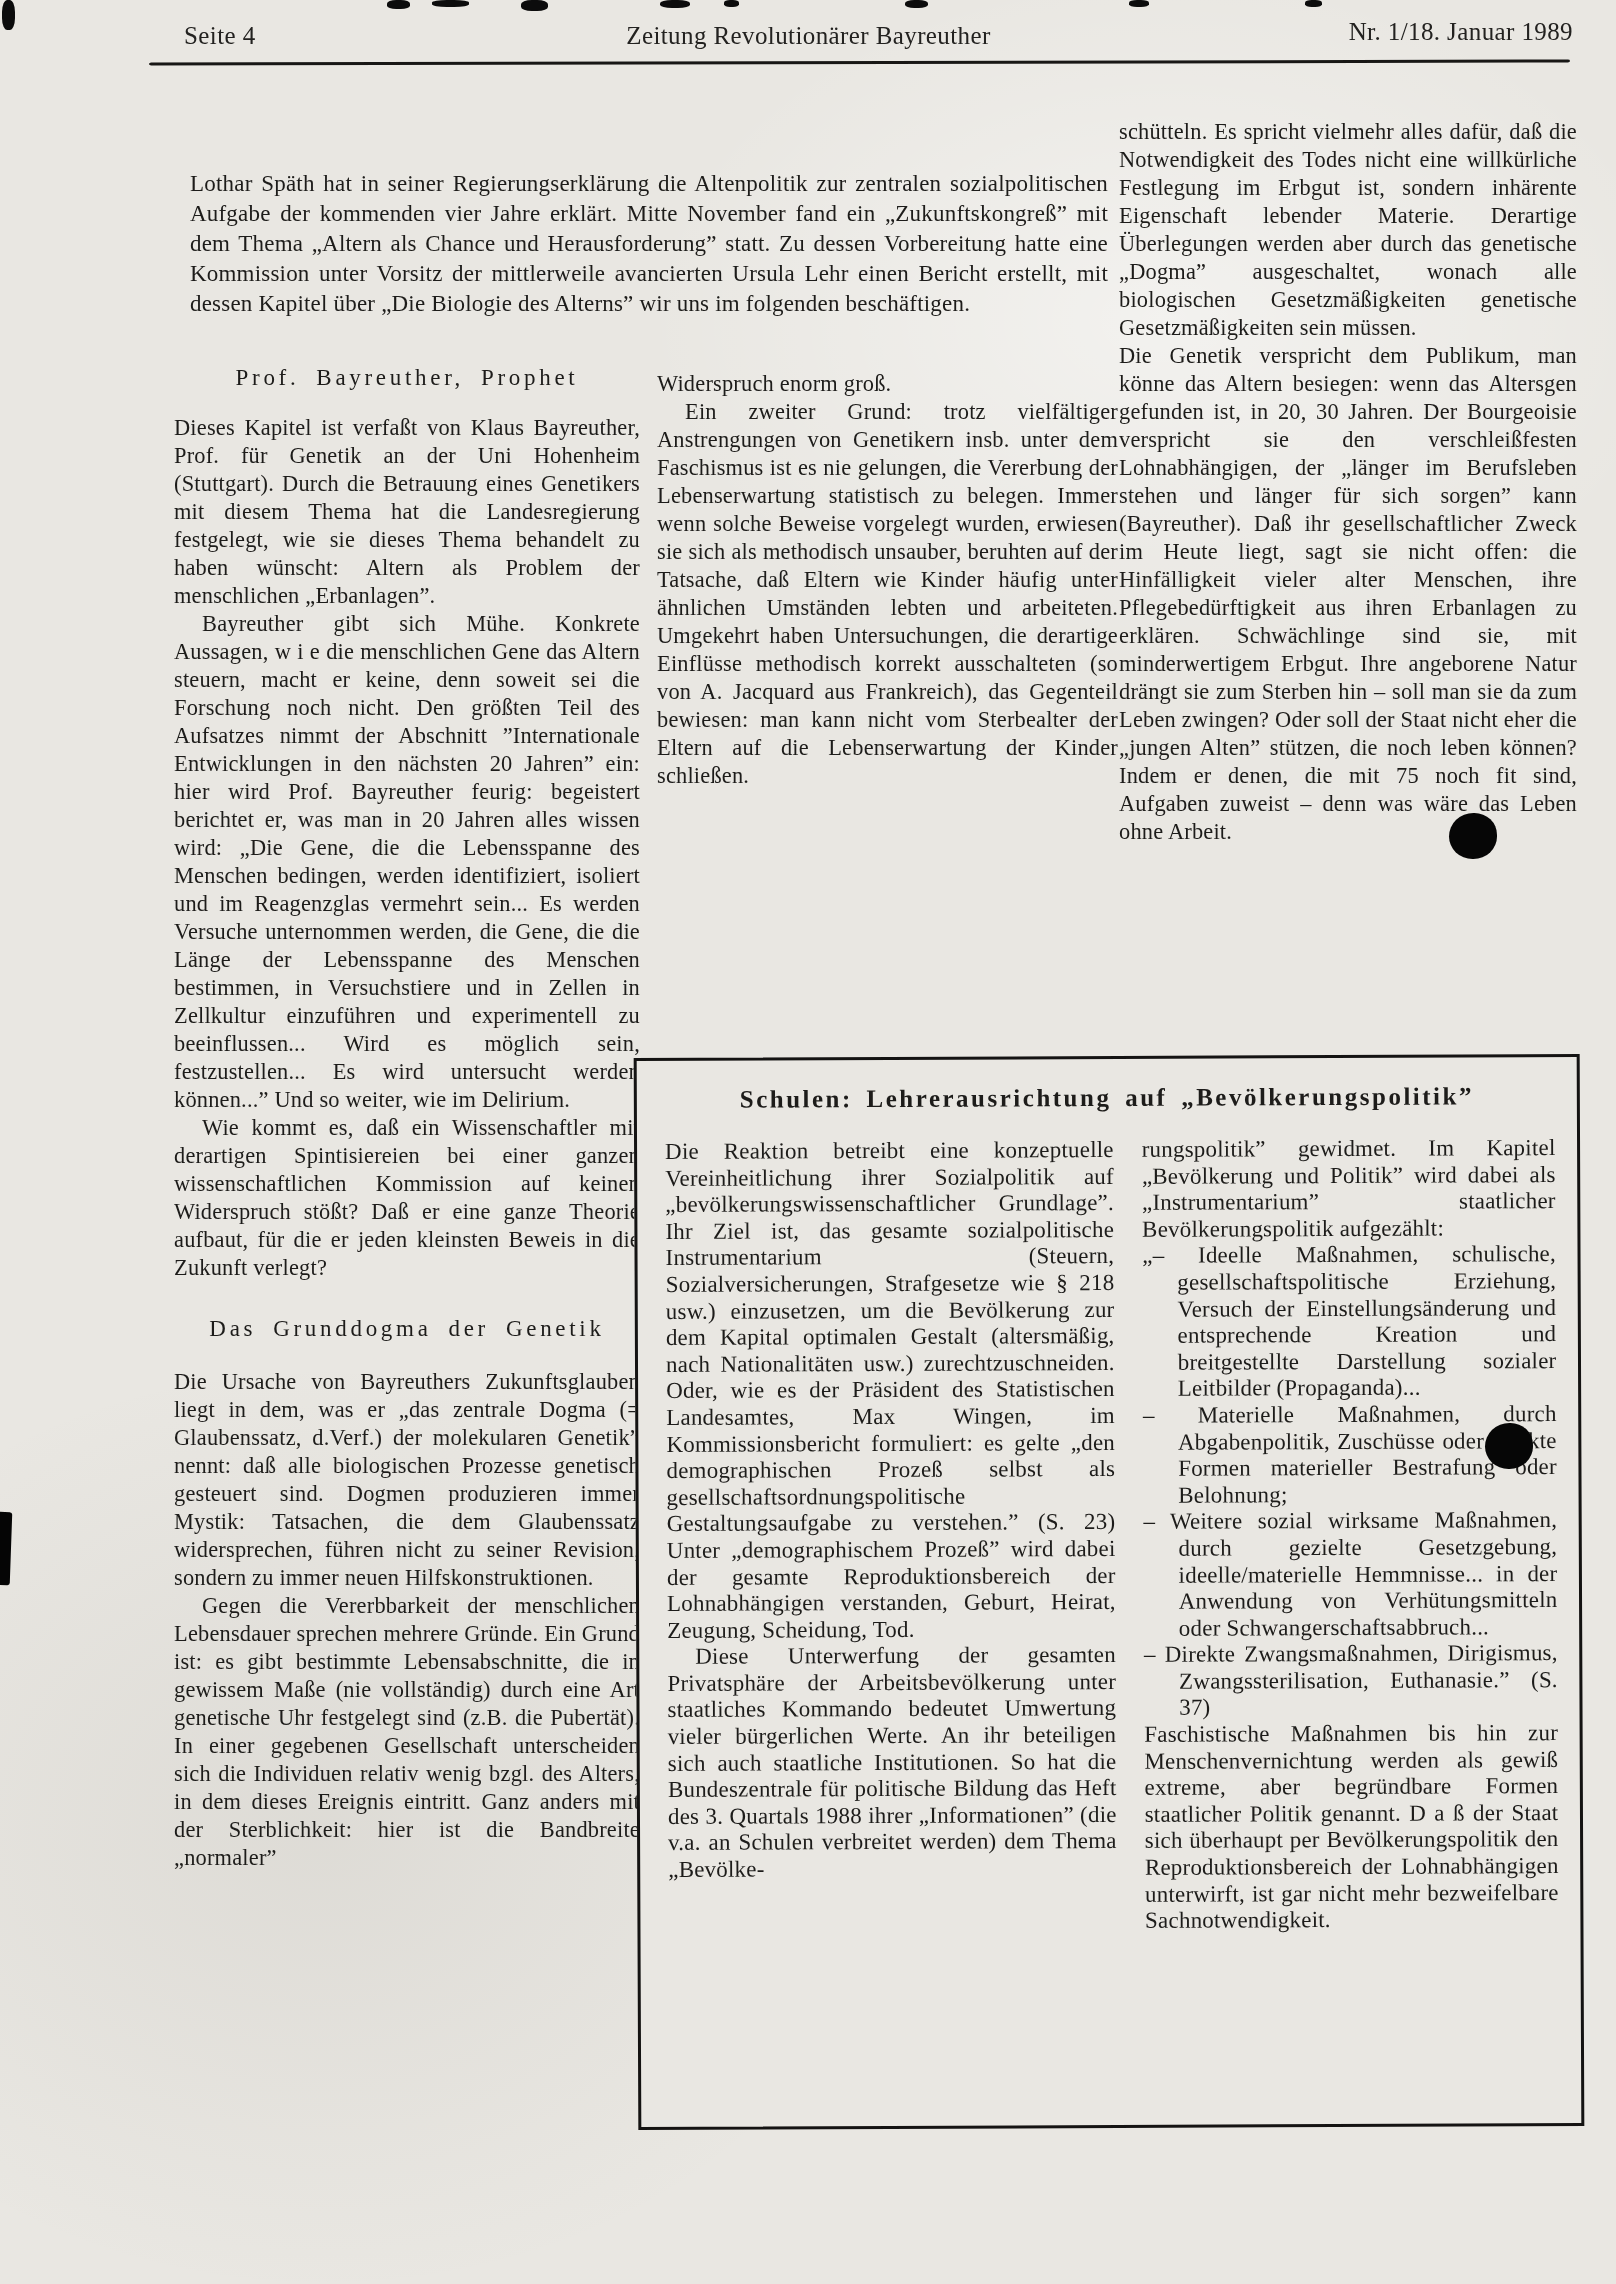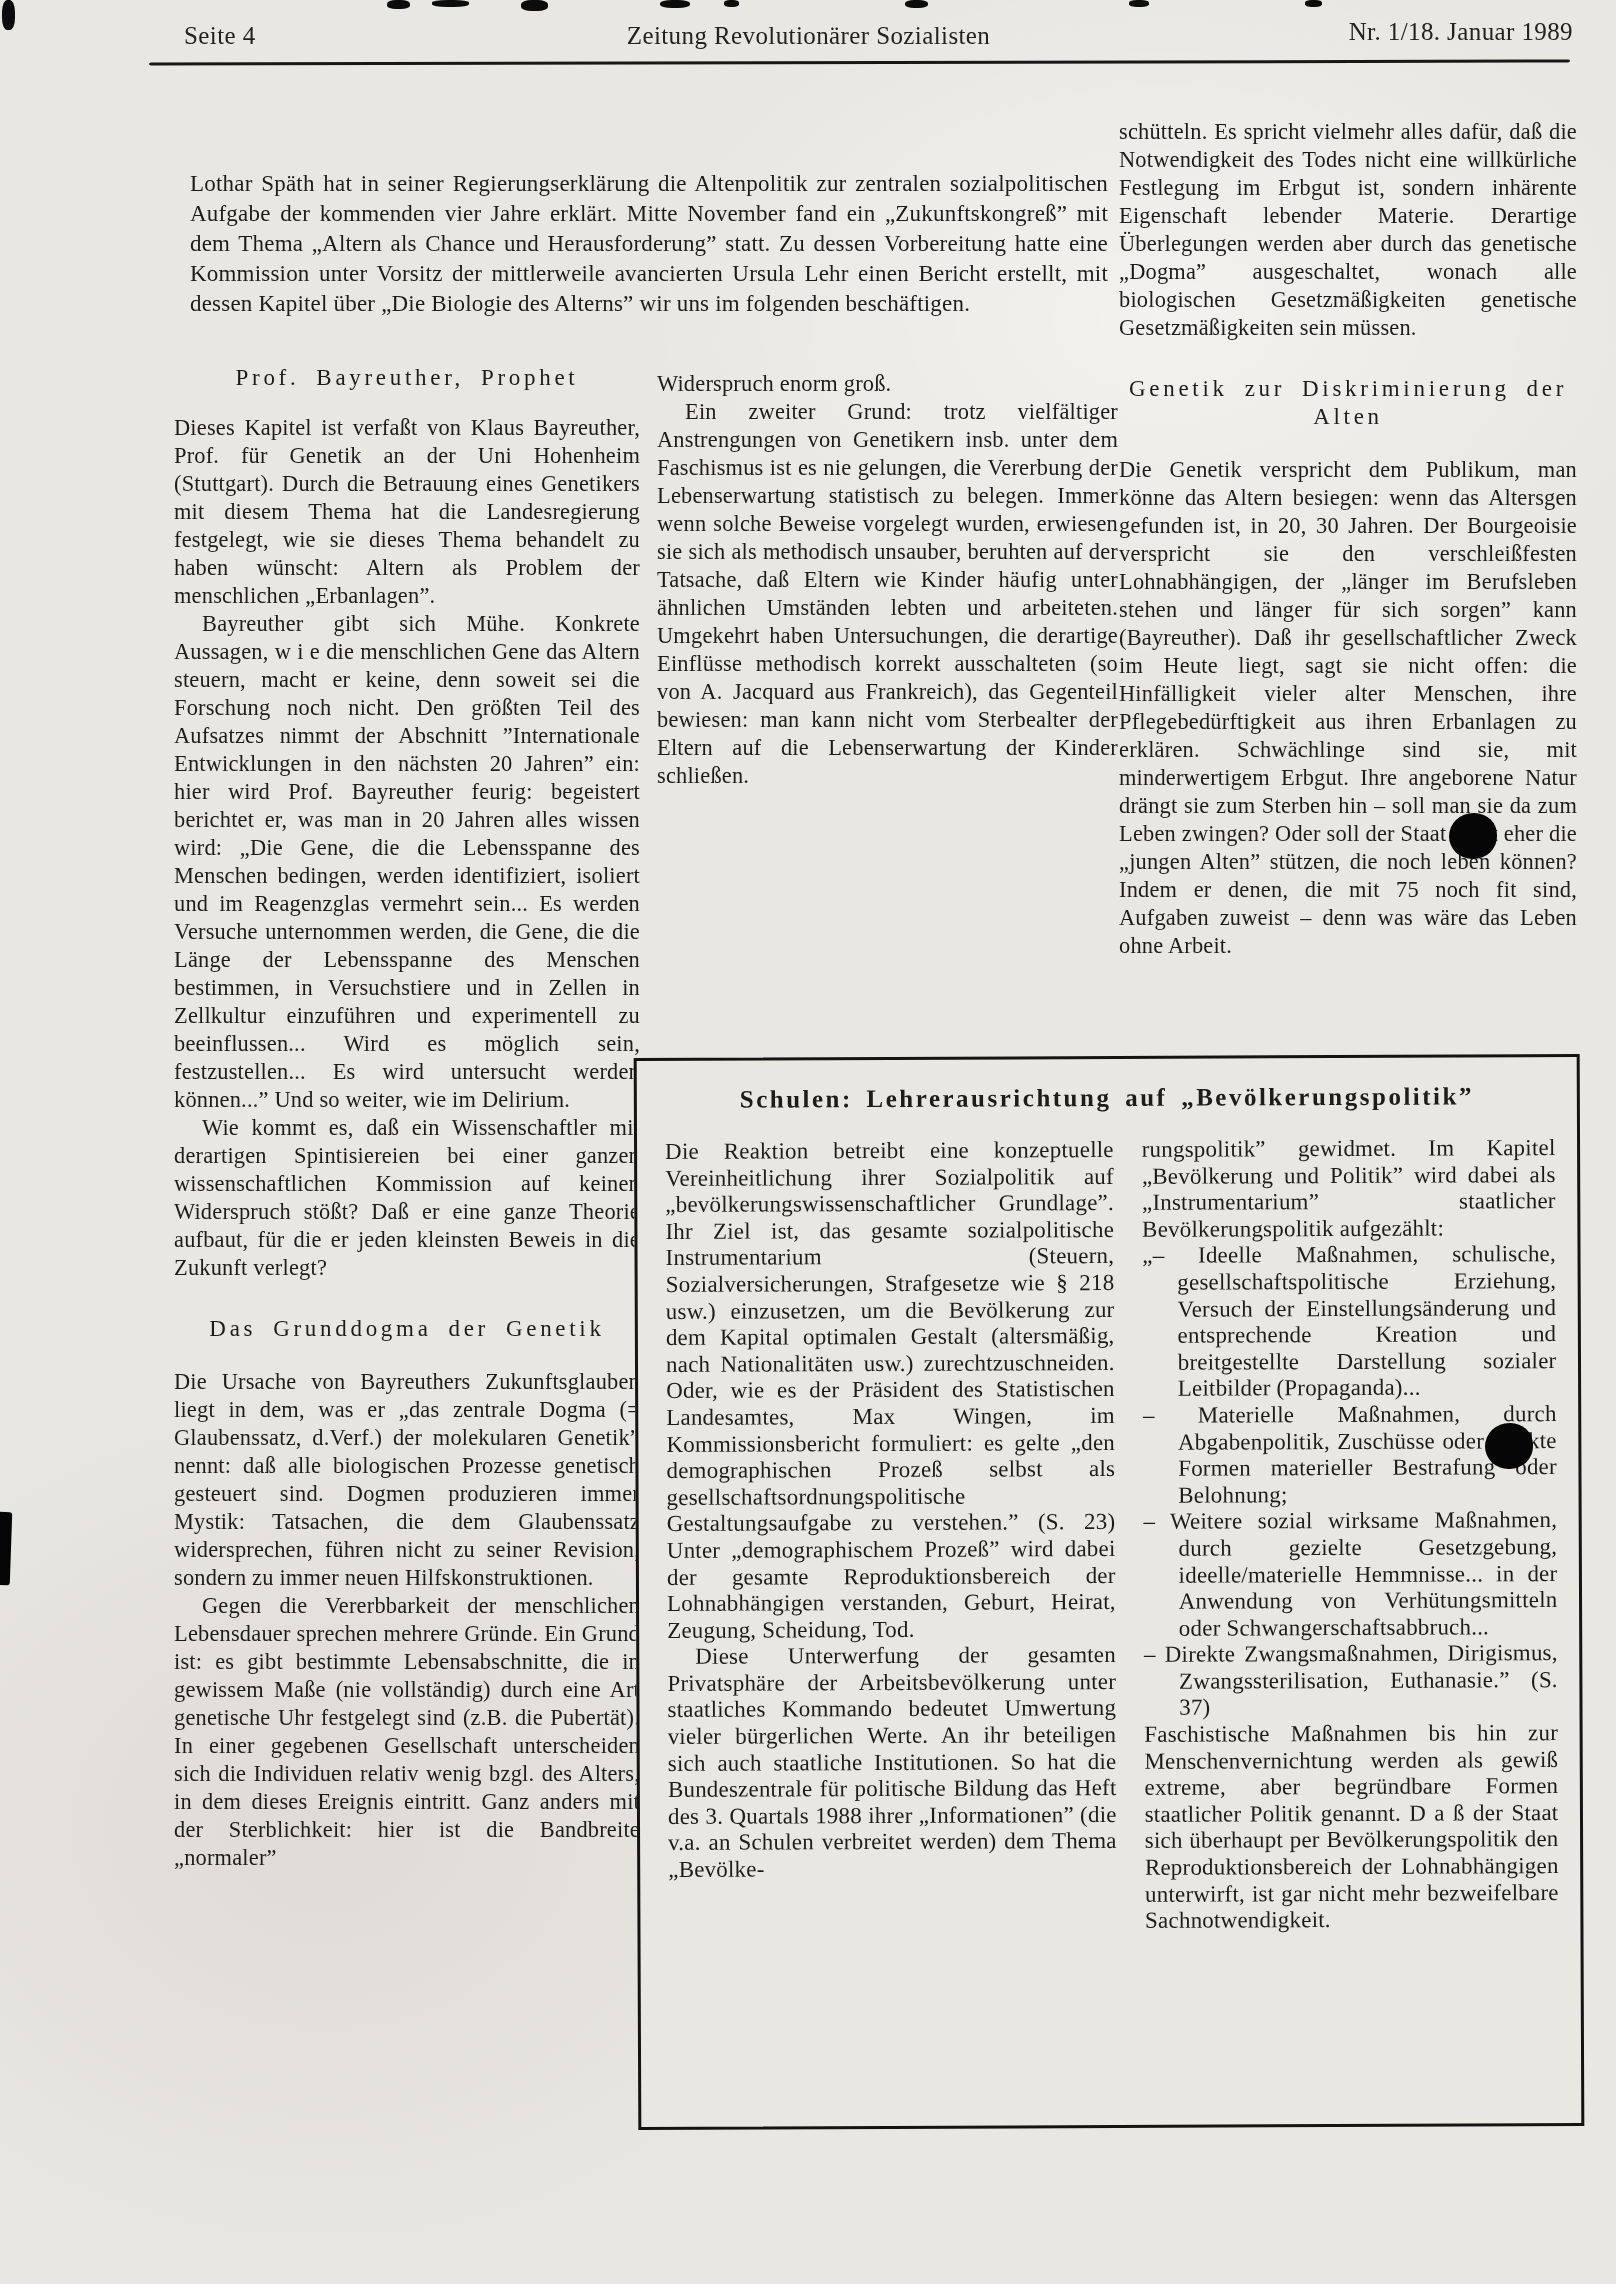--- a/index.html
+++ b/index.html
@@ -61,21 +61,21 @@
   <div class="blob" style="left:724px;top:0;width:15px;height:6.6px;"></div>
   <div class="blob" style="left:905px;top:0;width:23px;height:8.3px;"></div>
   <div class="blob" style="left:1129px;top:0;width:20px;height:6.6px;"></div>
   <div class="blob" style="left:1305px;top:0;width:16.6px;height:6.6px;"></div>
   <div class="edge-bar"></div>
   <div class="hole hole-1"></div>
   <div class="hole hole-2"></div>
 
   <div class="masthead">
     <span class="m-left">Seite 4</span>
-    <span class="m-center">Zeitung Revolutionärer Sozialisten</span>
+    <span class="m-center">Zeitung Revolutionärer Bayreuther</span>
     <span class="m-right">Nr. 1/18. Januar 1989</span>
   </div>
   <div class="rule"></div>
 
   <p class="article-intro">Lothar Späth hat in seiner Regierungserklärung die Altenpolitik zur zentralen sozialpolitischen Aufgabe der kommenden vier Jahre erklärt. Mitte November fand ein „Zukunftskongreß” mit dem Thema „Altern als Chance und Herausforderung” statt. Zu dessen Vorbereitung hatte eine Kommission unter Vorsitz der mittlerweile avancierten Ursula Lehr einen Bericht erstellt, mit dessen Kapitel über „Die Biologie des Alterns” wir uns im folgenden beschäftigen.</p>
 
   <div class="col col-1">
     <h3 class="col-head">Prof. Bayreuther, Prophet</h3>
     <p>Dieses Kapitel ist verfaßt von Klaus Bayreuther, Prof. für Genetik an der Uni Hohenheim (Stuttgart). Durch die Betrauung eines Genetikers mit diesem Thema hat die Landesregierung festgelegt, wie sie dieses Thema behandelt zu haben wünscht: Altern als Problem der menschlichen „Erbanlagen”.</p>
     <p class="ind">Bayreuther gibt sich Mühe. Konkrete Aussagen, w i e die menschlichen Gene das Altern steuern, macht er keine, denn soweit sei die Forschung noch nicht. Den größten Teil des Aufsatzes nimmt der Abschnitt ”Internationale Entwicklungen in den nächsten 20 Jahren” ein: hier wird Prof. Bayreuther feurig: begeistert berichtet er, was man in 20 Jahren alles wissen wird: „Die Gene, die die Lebensspanne des Menschen bedingen, werden identifiziert, isoliert und im Reagenzglas vermehrt sein... Es werden Versuche unternommen werden, die Gene, die die Länge der Lebensspanne des Menschen bestimmen, in Versuchstiere und in Zellen in Zellkultur einzuführen und experimentell zu beeinflussen... Wird es möglich sein, festzustellen... Es wird untersucht werden können...” Und so weiter, wie im Delirium.</p>
@@ -85,21 +85,20 @@
     <p class="ind">Gegen die Vererbbarkeit der menschlichen Lebensdauer sprechen mehrere Gründe. Ein Grund ist: es gibt bestimmte Lebensabschnitte, die in gewissem Maße (nie vollständig) durch eine Art genetische Uhr festgelegt sind (z.B. die Pubertät). In einer gegebenen Gesellschaft unterscheiden sich die Individuen relativ wenig bzgl. des Alters, in dem dieses Ereignis eintritt. Ganz anders mit der Sterblichkeit: hier ist die Bandbreite „normaler”</p>
   </div>
 
   <div class="col col-2">
     <p>Widerspruch enorm groß.</p>
     <p class="ind">Ein zweiter Grund: trotz vielfältiger Anstrengungen von Genetikern insb. unter dem Faschismus ist es nie gelungen, die Vererbung der Lebenserwartung statistisch zu belegen. Immer wenn solche Beweise vorgelegt wurden, erwiesen sie sich als methodisch unsauber, beruhten auf der Tatsache, daß Eltern wie Kinder häufig unter ähnlichen Umständen lebten und arbeiteten. Umgekehrt haben Untersuchungen, die derartige Einflüsse methodisch korrekt ausschalteten (so von A. Jacquard aus Frankreich), das Gegenteil bewiesen: man kann nicht vom Sterbealter der Eltern auf die Lebenserwartung der Kinder schließen.</p>
   </div>
 
   <div class="col col-3">
     <p>schütteln. Es spricht vielmehr alles dafür, daß die Notwendigkeit des Todes nicht eine willkürliche Festlegung im Erbgut ist, sondern inhärente Eigenschaft lebender Materie. Derartige Überlegungen werden aber durch das genetische „Dogma” ausgeschaltet, wonach alle biologischen Gesetzmäßigkeiten genetische Gesetzmäßigkeiten sein müssen.</p>
-    <h3 class="col-head mid">Genetik zur Diskriminierung der Alten</h3>
     <p>Die Genetik verspricht dem Publikum, man könne das Altern besiegen: wenn das Altersgen gefunden ist, in 20, 30 Jahren. Der Bourgeoisie verspricht sie den verschleißfesten Lohnabhängigen, der „länger im Berufsleben stehen und länger für sich sorgen” kann (Bayreuther). Daß ihr gesellschaftlicher Zweck im Heute liegt, sagt sie nicht offen: die Hinfälligkeit vieler alter Menschen, ihre Pflegebedürftigkeit aus ihren Erbanlagen zu erklären. Schwächlinge sind sie, mit minderwertigem Erbgut. Ihre angeborene Natur drängt sie zum Sterben hin – soll man sie da zum Leben zwingen? Oder soll der Staat nicht eher die „jungen Alten” stützen, die noch leben können? Indem er denen, die mit 75 noch fit sind, Aufgaben zuweist – denn was wäre das Leben ohne Arbeit.</p>
   </div>
 
   <div class="boxed">
     <h2 class="box-head">Schulen: Lehrerausrichtung auf „Bevölkerungspolitik”</h2>
     <div class="box-cols">
       <div class="box-col box-col-a">
         <p>Die Reaktion betreibt eine konzeptuelle Vereinheitlichung ihrer Sozialpolitik auf „bevölkerungswissenschaftlicher Grundlage”. Ihr Ziel ist, das gesamte sozialpolitische Instrumentarium (Steuern, Sozialversicherungen, Strafgesetze wie § 218 usw.) einzusetzen, um die Bevölkerung zur dem Kapital optimalen Gestalt (altersmäßig, nach Nationalitäten usw.) zurechtzuschneiden. Oder, wie es der Präsident des Statistischen Landesamtes, Max Wingen, im Kommissionsbericht formuliert: es gelte „den demographischen Prozeß selbst als gesellschaftsordnungspolitische Gestaltungsaufgabe zu verstehen.” (S. 23) Unter „demographischem Prozeß” wird dabei der gesamte Reproduktionsbereich der Lohnabhängigen verstanden, Geburt, Heirat, Zeugung, Scheidung, Tod.</p>
         <p class="ind">Diese Unterwerfung der gesamten Privatsphäre der Arbeitsbevölkerung unter staatliches Kommando bedeutet Umwertung vieler bürgerlichen Werte. An ihr beteiligen sich auch staatliche Institutionen. So hat die Bundeszentrale für politische Bildung das Heft des 3. Quartals 1988 ihrer „Informationen” (die v.a. an Schulen verbreitet werden) dem Thema „Bevölke-</p>
       </div>

